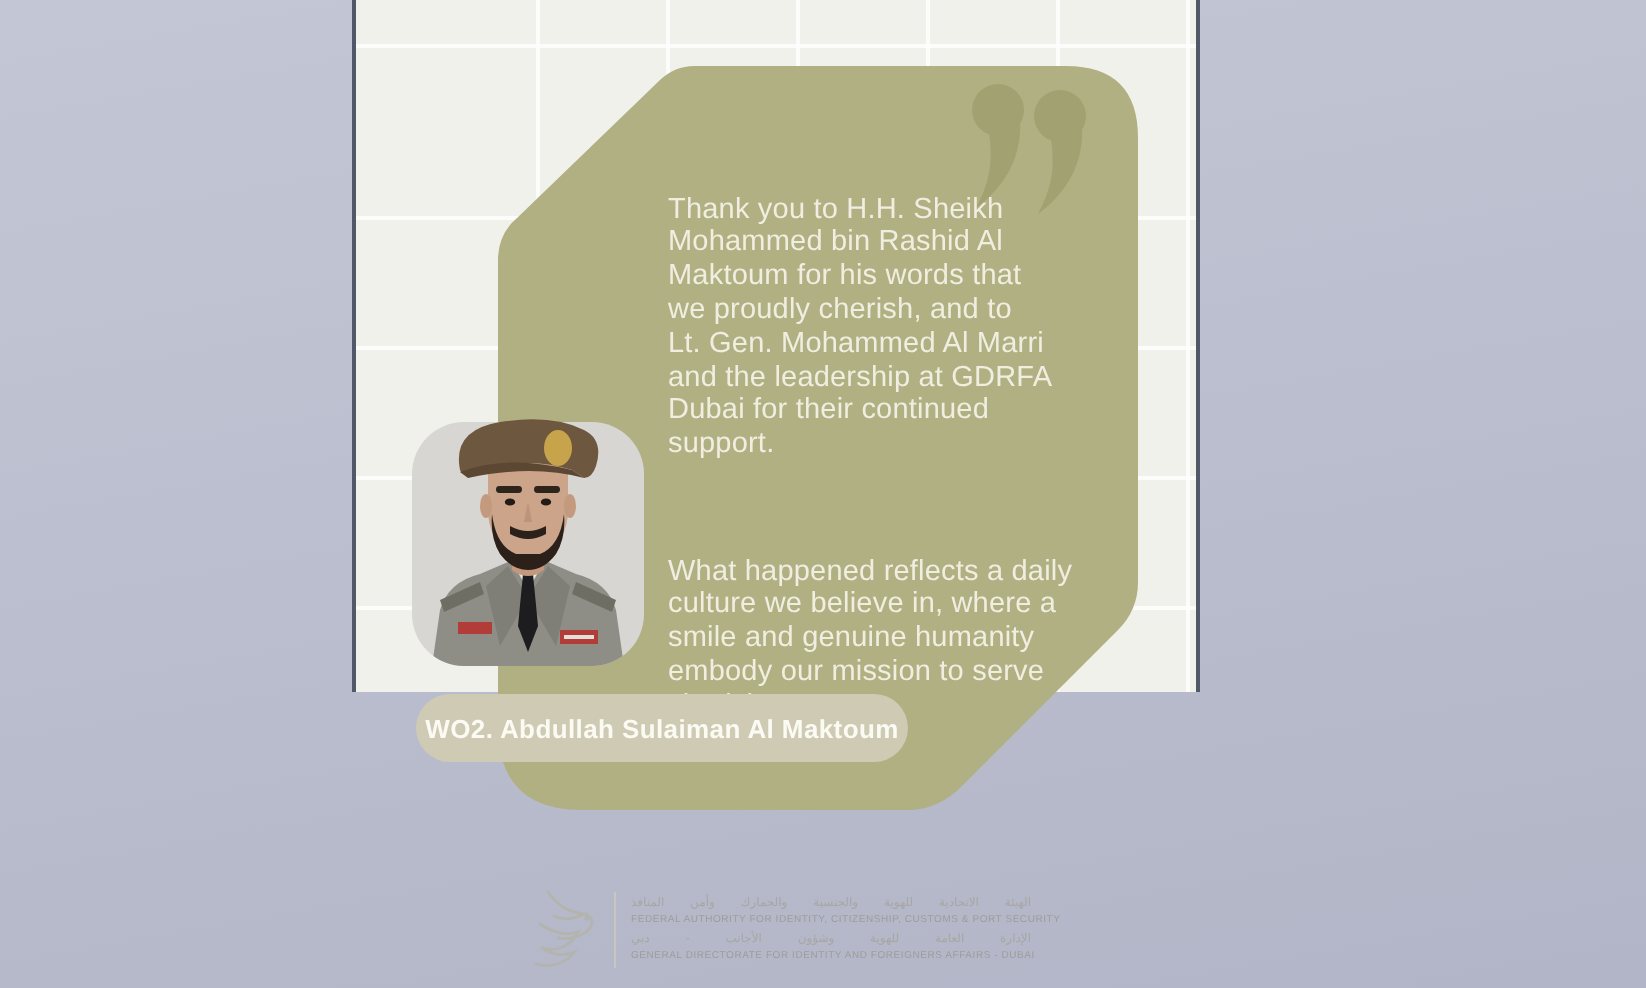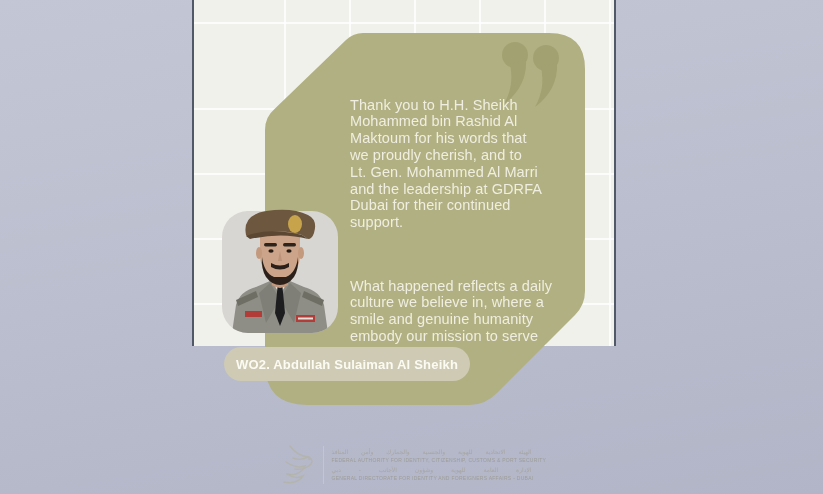--- a/index.html
+++ b/index.html
@@ -8,21 +8,21 @@
     --side-bg-top:#c3c7d5; --side-bg-bottom:#b1b5c7; --footer-text:#a7a7a3;
   }
   *{margin:0;padding:0;box-sizing:border-box;}
   html,body{width:823px;height:494px;overflow:hidden;}
   body{
     font-family:"Liberation Sans", sans-serif;
     background:linear-gradient(170deg, var(--side-bg-top) 0%, var(--side-bg-bottom) 100%);
     position:relative;
   }
   .card{
-    position:absolute; left:192px; top:0; width:424px; height:346px;
+    position:absolute; left:176px; top:0; width:424px; height:346px;
     background-color:var(--card-bg);
     background-image:
       repeating-linear-gradient(to bottom, transparent 0 63px, rgba(255,255,255,.8) 63px 65px),
       repeating-linear-gradient(to right, transparent 0 63px, rgba(255,255,255,.8) 63px 65px);
     background-position:27px 45px, 27px 45px;
     border-left:2px solid #515868; border-right:2px solid #515868;
   }
   .quote-shape{position:absolute; left:71px; top:33px; width:320px; height:372px;}
   .quote-mark{position:absolute; left:308px; top:42px; width:60px; height:70px;}
   .quote-text{
@@ -124,21 +124,21 @@
     <rect x="42" y="40" width="13" height="3.5" rx="1.7" fill="#2e241c"></rect>
     <rect x="61" y="40" width="13" height="3.5" rx="1.7" fill="#2e241c"></rect>
     <ellipse cx="49" cy="48" rx="2.6" ry="1.8" fill="#241b14"></ellipse>
     <ellipse cx="67" cy="48" rx="2.6" ry="1.8" fill="#241b14"></ellipse>
     <path d="M58 48 L56 58 H60 Z" fill="#bd9479"></path>
     <path d="M40 54 Q42 70 52 74 H64 Q74 70 76 54 Q77 66 72 74 Q66 82 58 82 Q50 82 44 74 Q39 66 40 54 Z" fill="#2b211a"></path>
     <path d="M49 60 Q58 65 67 60 L67 64 Q58 69 49 64 Z" fill="#2b211a"></path>
   </svg>
 
   <div class="name-pill">
-    <span>WO2. Abdullah Sulaiman Al Sheikh</span>
+    <span>WO2. Abdullah Sulaiman Al Maktoum</span>
   </div>
 
   <div class="footer">
     <svg width="34" height="42" viewBox="0 0 34 42" aria-hidden="true">
       <g fill="none" stroke="#b4b4af" stroke-width="1.4" stroke-linecap="round">
         <path d="M9 2 C14 9 19 12 27 13 C21 16 16 16 12 14"></path>
         <path d="M27 13 C31 14 32 17 30 20 C27 24 20 26 14 25"></path>
         <path d="M5 18 C11 22 18 24 24 22 C20 30 12 32 6 30"></path>
         <path d="M6 30 C12 34 18 34 22 32 C18 38 10 40 3 38"></path>
       </g>

